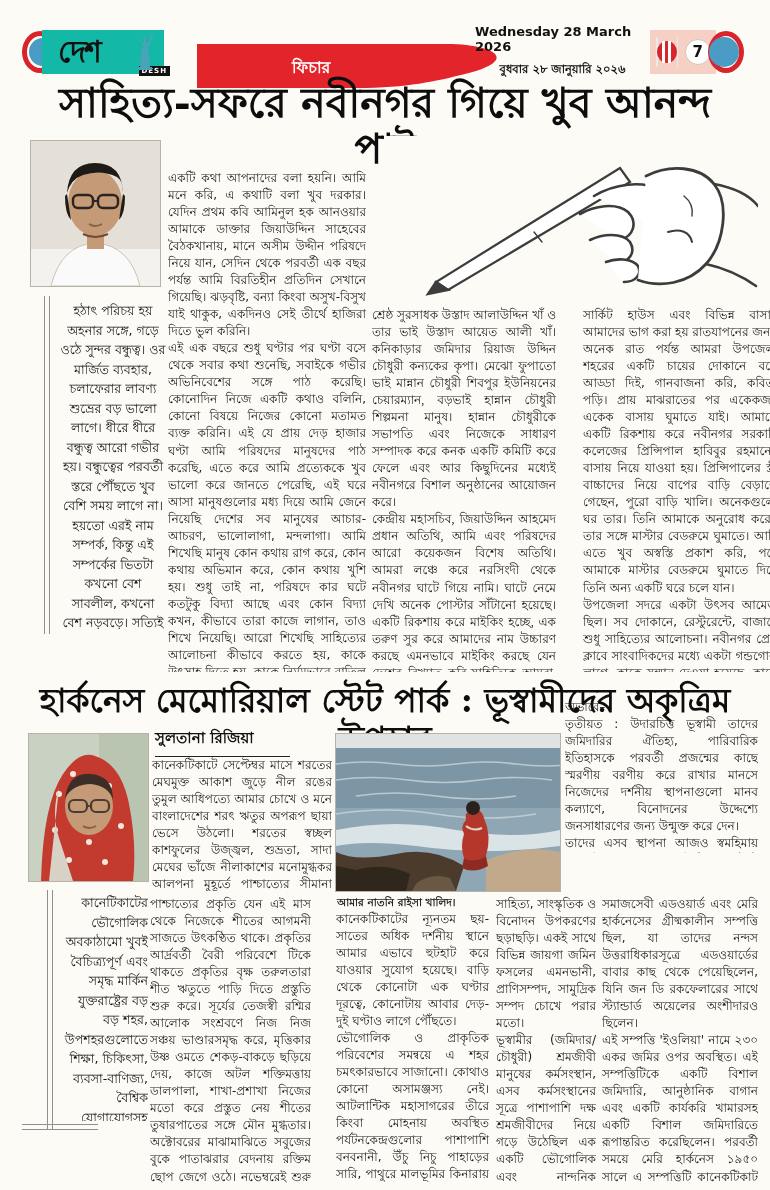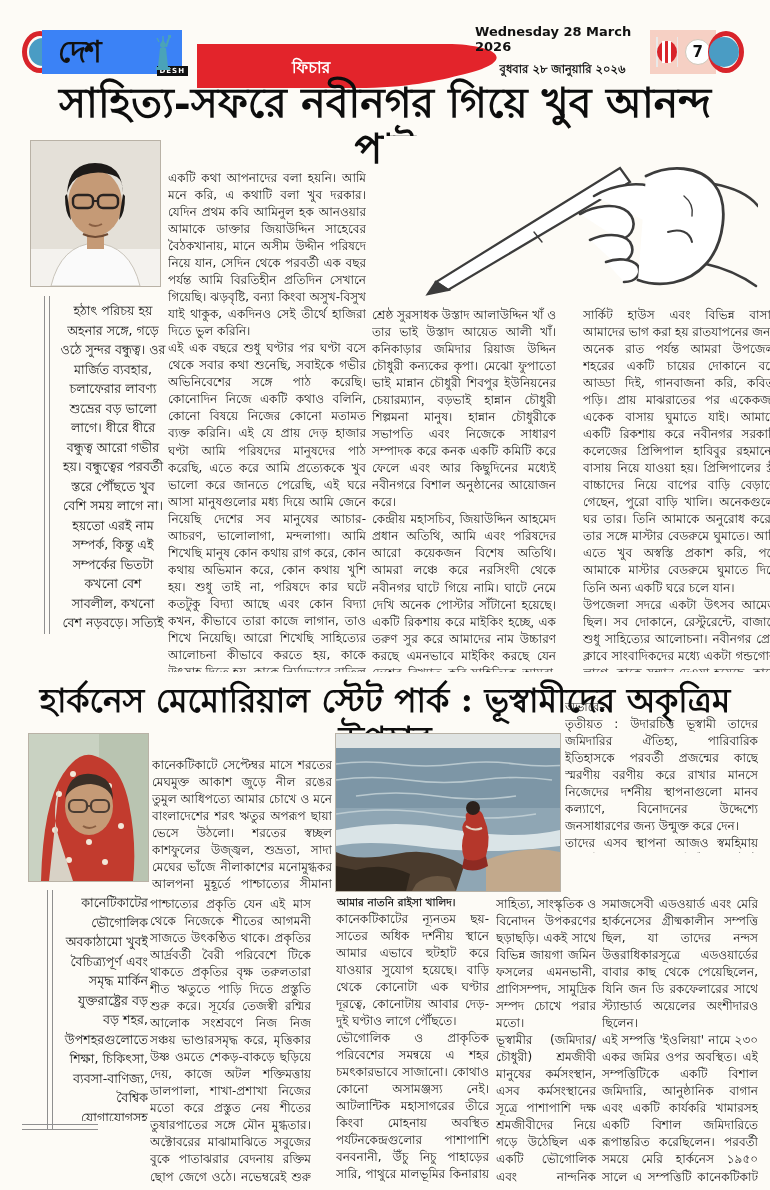--- a/index.html
+++ b/index.html
@@ -5,21 +5,21 @@
   * { margin:0; padding:0; box-sizing:border-box; }
   html,body { background:#ffffff; }
   body { font-family:"DejaVu Sans","Liberation Sans",sans-serif; color:#161616; }
   .page { position:relative; width:770px; height:1190px; background:#fdfbf6; overflow:hidden; }
 
   
   .masthead { position:absolute; left:20px; top:30px; width:726px; height:44px; }
   .arc-left { position:absolute; left:0; top:0; width:22px; height:44px; }
   .arc-left .ring { position:absolute; left:2px; top:1px; width:36px; height:42px; border:5px solid #d8242b; border-radius:50%; }
   .arc-left .disc { position:absolute; left:9px; top:8px; width:28px; height:28px; background:#4a9cc4; border-radius:50%; }
-  .logo-panel { position:absolute; left:22px; top:0; width:140px; height:44px; background:#3b82f6; display:flex; align-items:center; }
+  .logo-panel { position:absolute; left:22px; top:0; width:122px; height:44px; background:#14b8a6; display:flex; align-items:center; }
   .logo-glyph { position:relative; margin-left:16px; font-weight:bold; font-size:30px; line-height:30px; color:#111; letter-spacing:-2px; }
   .logo-desh { position:absolute; right:-6px; bottom:-2px; background:#111; color:#fff; font-size:7px; font-weight:bold; padding:1px 3px; letter-spacing:1px; }
   .statue { position:absolute; right:8px; top:3px; width:22px; height:38px; }
   .banner { position:absolute; left:177px; top:14px; width:350px; height:44px; }
   .banner svg { position:absolute; left:0; top:0; }
   .banner-label { position:absolute; left:95px; top:11px; color:#ffffff; font-size:16px; font-weight:bold; }
   .date-panel { position:absolute; left:420px; top:0; width:210px; height:44px; background:#edeadb; display:flex; flex-direction:column; justify-content:center; align-items:center; z-index:-1; }
   .date-panel-inner { position:absolute; left:455px; top:0; width:175px; height:44px; display:flex; flex-direction:column; justify-content:center; align-items:center; }
   .date-en { font-size:13px; font-weight:bold; color:#111; }
   .date-bn { font-size:11.5px; font-weight:bold; color:#111; margin-top:7px; }
@@ -200,20 +200,21 @@
       <ellipse cx="60" cy="72" rx="24" ry="29" fill="#c59a76"></ellipse>
       <path d="M36 64 Q40 38 62 40 Q84 42 84 66 Q80 52 62 50 Q44 50 36 64 Z" fill="#3a2e26"></path>
       <rect x="40" y="66" width="18" height="12" rx="5" fill="none" stroke="#4a3c32" stroke-width="2.2"></rect>
       <rect x="62" y="66" width="18" height="12" rx="5" fill="none" stroke="#4a3c32" stroke-width="2.2"></rect>
       <path d="M58 72 h4" stroke="#4a3c32" stroke-width="1.8"></path>
       <path d="M54 92 Q60 96 67 92" stroke="#8a5f42" stroke-width="2" fill="none"></path>
       <path d="M30 54 Q22 78 30 104 L44 147 L20 147 Z" fill="#d8d2c6"></path>
     </svg>
   </div>
 
+  <span class="byline byline2">সুলতানা রিজিয়া</span>
 
   <div class="beach">
     <svg width="224" height="157" viewBox="0 0 224 157">
       <rect width="224" height="157" fill="#8fa6b4"></rect>
       <rect width="224" height="14" fill="#dfe3e2"></rect>
       <rect y="14" width="224" height="60" fill="#7d96a6"></rect>
       <g stroke="#c9d6da" stroke-width="1.6" fill="none" opacity="0.8">
         <path d="M0 30 q30 -4 60 0 t60 0 t60 0 t60 0"></path>
         <path d="M0 46 q36 -5 72 0 t72 0 t72 0"></path>
         <path d="M20 62 q40 -6 80 0 t80 0"></path>

